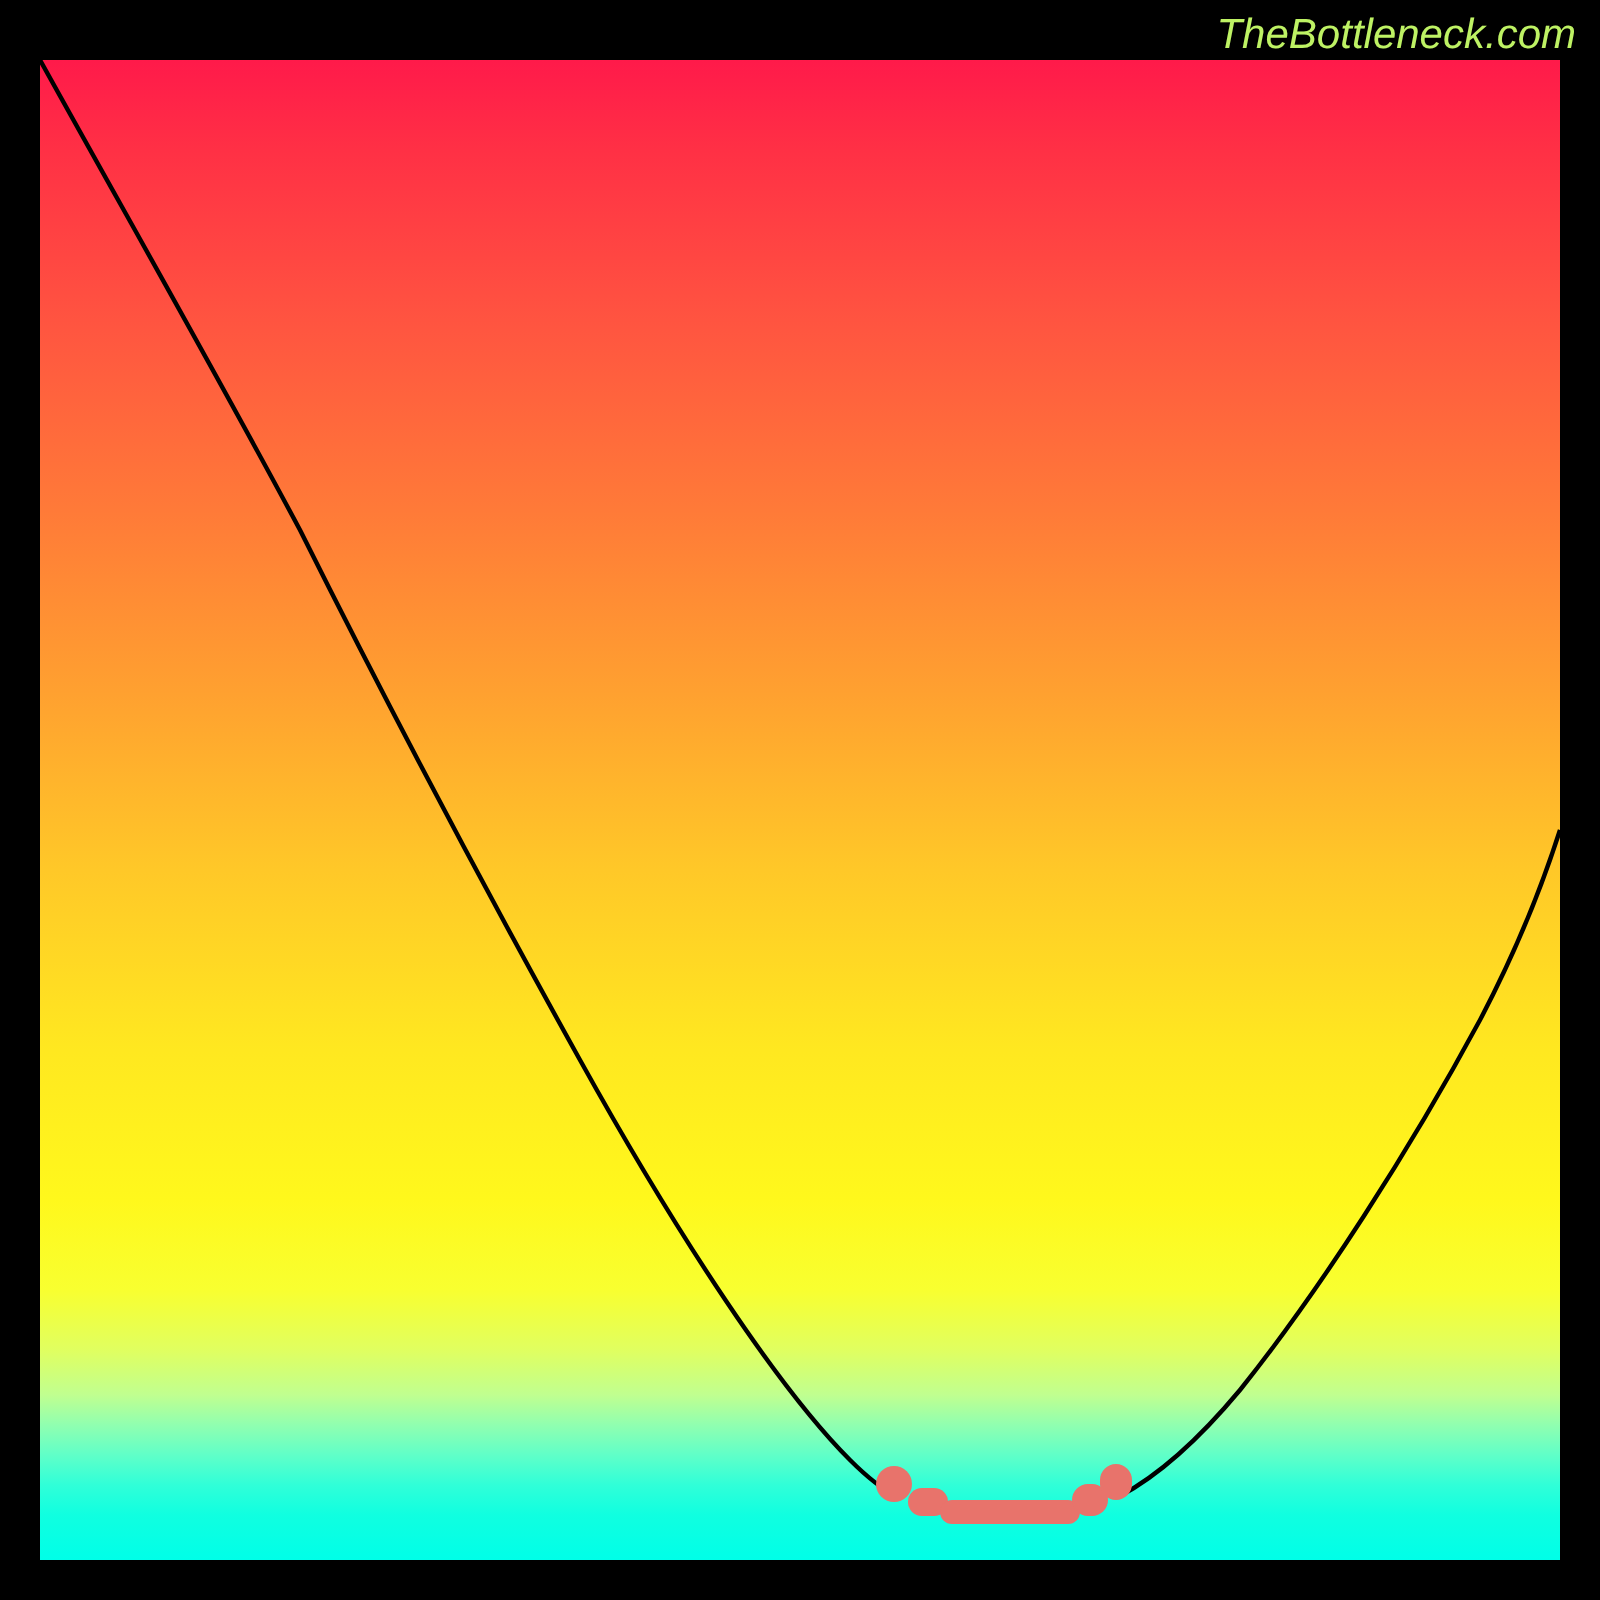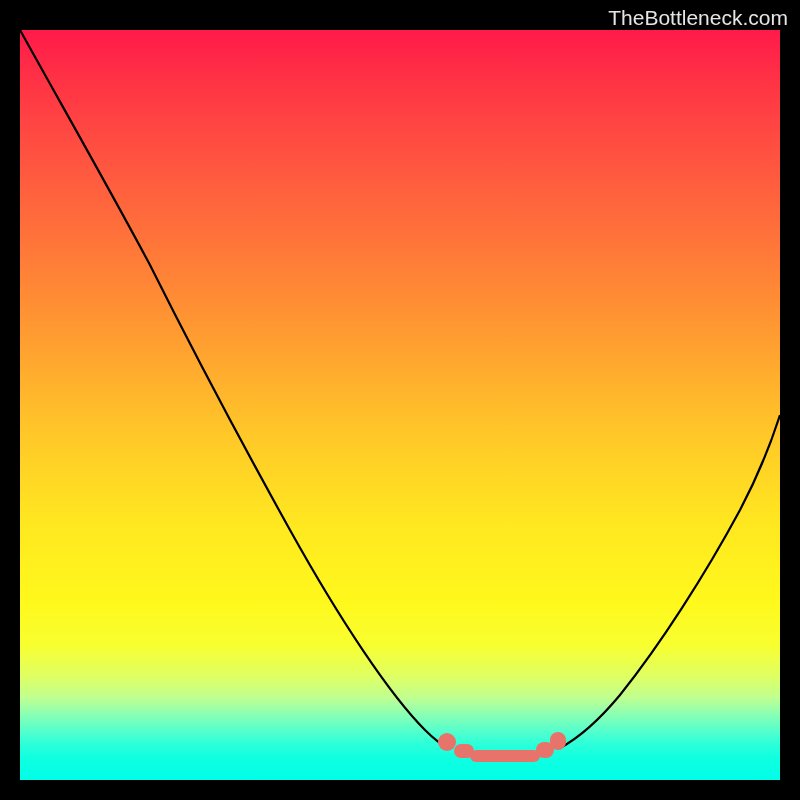--- a/index.html
+++ b/index.html
@@ -7,24 +7,25 @@
     width: 800px;
     height: 800px;
     background: #000;
     position: relative;
     font-family: Arial, sans-serif;
   }
   .watermark {
     position: absolute;
     top: 6px;
     right: 12px;
-    color: #e5e5e5;
+    color: #bef264;
     font-size: 21px;
     font-weight: normal;
     z-index: 10;
+    font-style: italic;
   }
   .chart-area {
     position: absolute;
     left: 20px;
     top: 30px;
     width: 760px;
     height: 750px;
     background: linear-gradient(to bottom,
       #ff1a4a 0%,
       #ff3045 6%,

